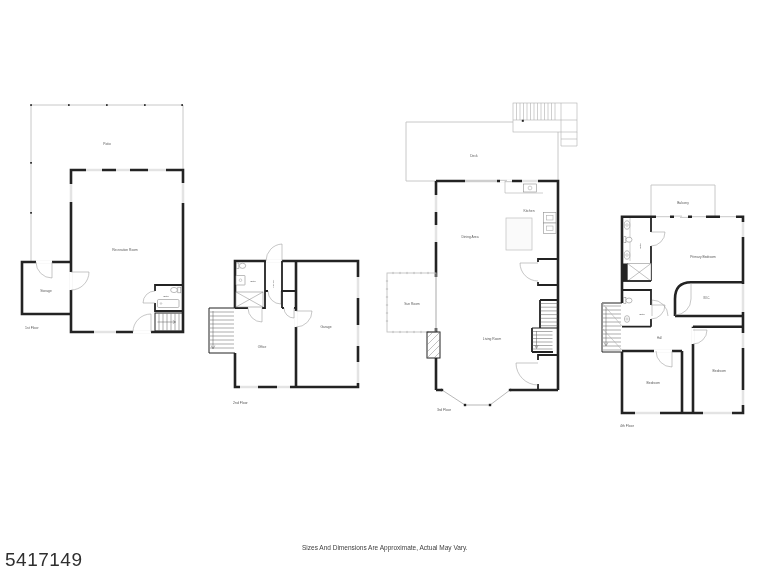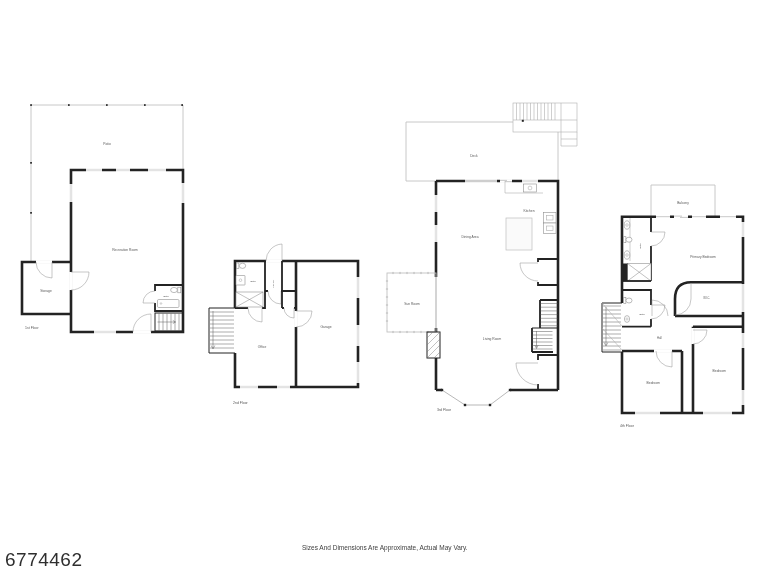--- a/index.html
+++ b/index.html
@@ -367,15 +367,15 @@
       <path class="wall" d="M 97 162.7 H 147"></path>
       <path class="arc" d="M 56 152 V 136 A 16 16 0 0 1 72 152"></path>
       <text class="rs" x="63.3" y="175" style="font-size:2.8px">Hall</text>
       <text class="rl" x="107" y="94">Primary Bedroom</text>
       <text class="rl" x="57.3" y="220">Bedroom</text>
       <text class="rl" x="123.3" y="208">Bedroom</text>
     </g>
     <text class="fl" x="24" y="262.5">4th Floor</text>
   </svg>
 
-  <div class="mls">6774462</div>
+  <div class="mls">5417149</div>
   <div class="disclaimer">Sizes And Dimensions Are Approximate, Actual May Vary.</div>
 </div>
 
 </body></html>

